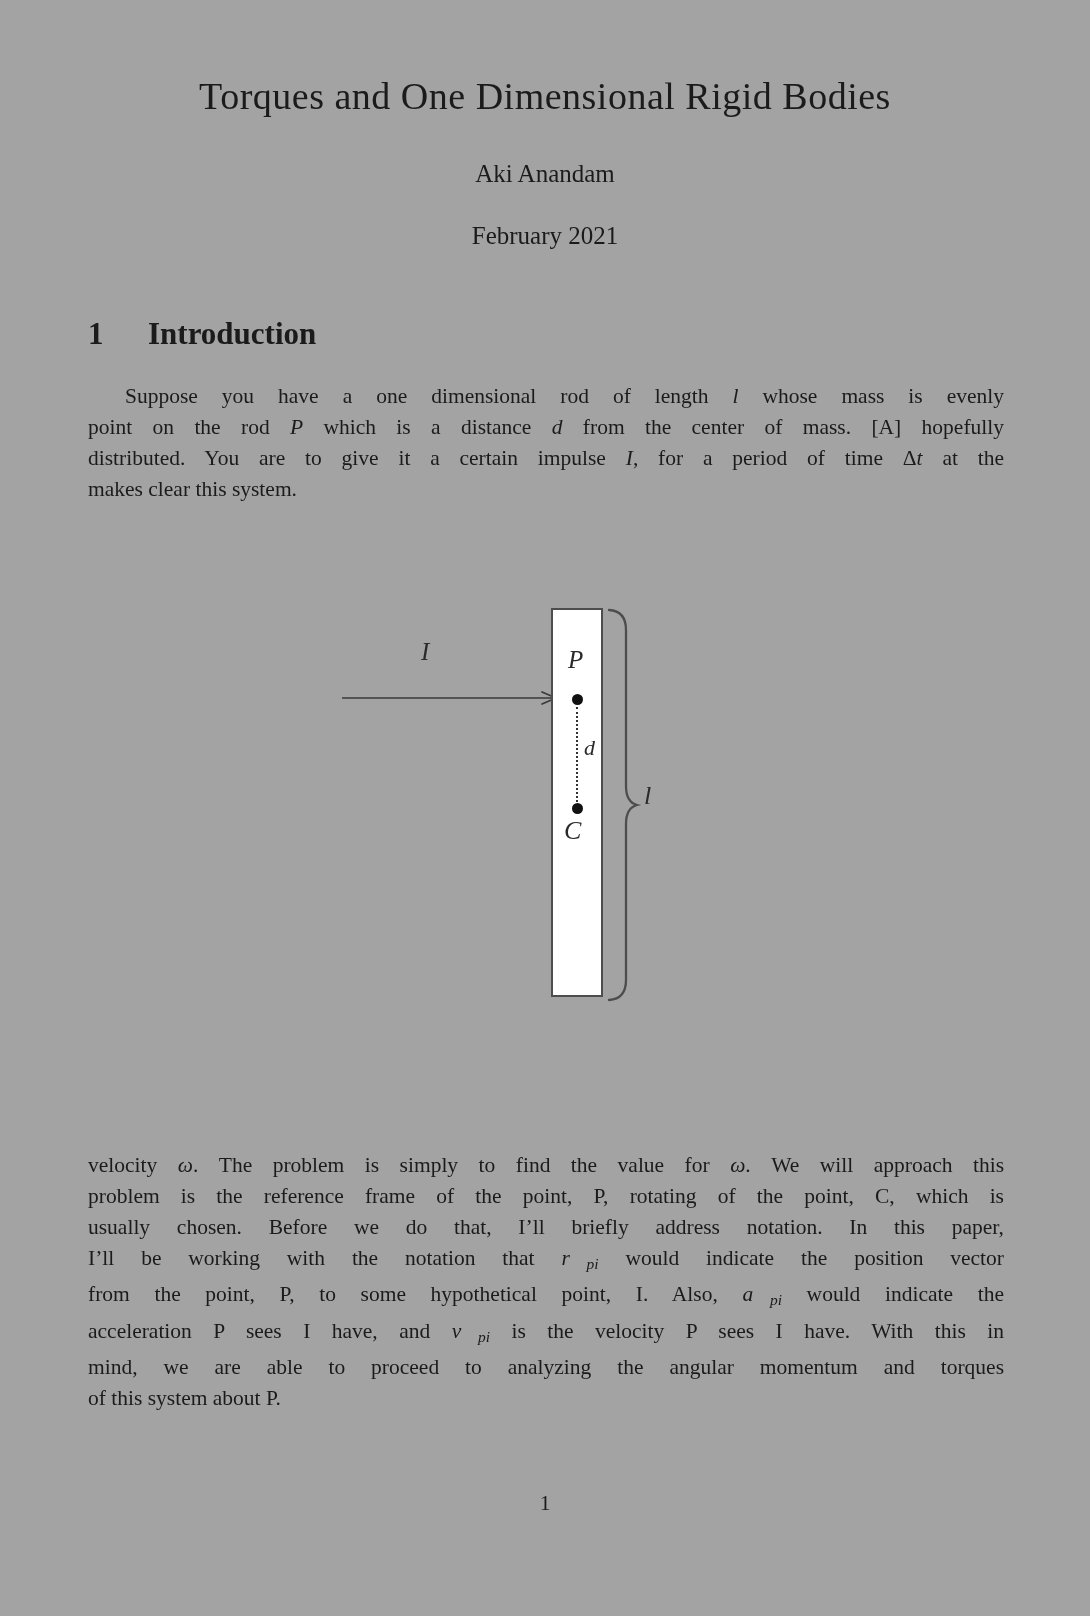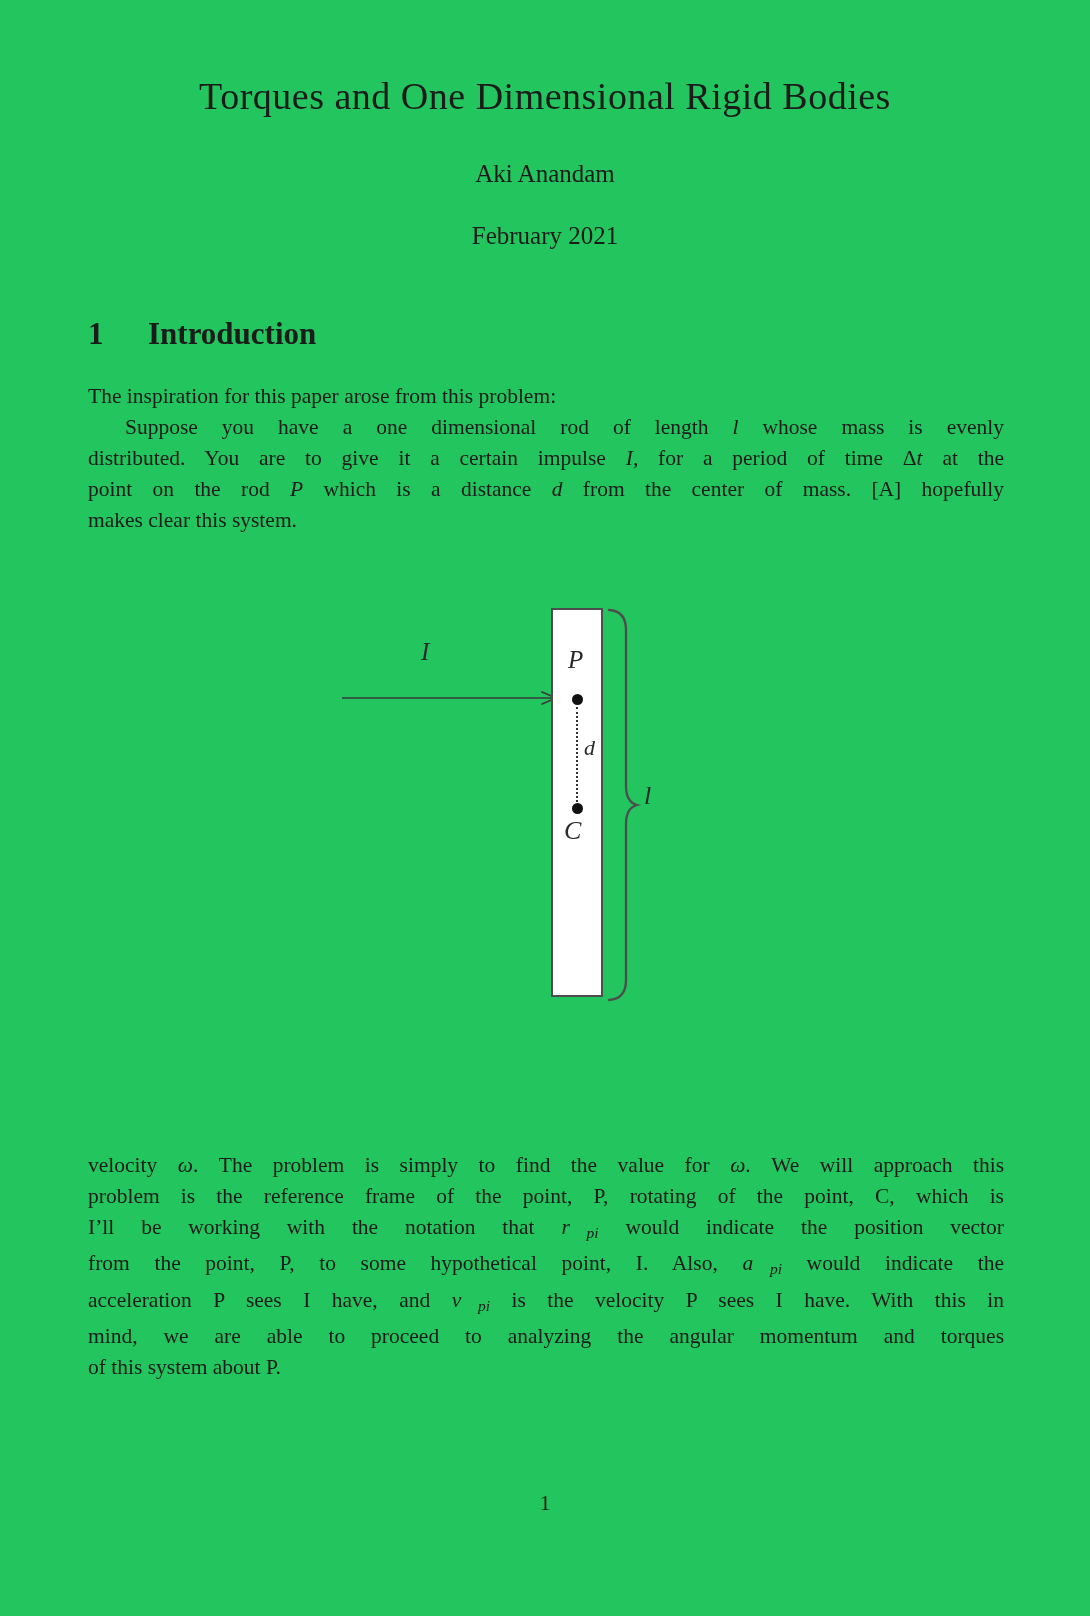--- a/index.html
+++ b/index.html
@@ -1,17 +1,17 @@
 <!DOCTYPE html>
 <html><head>
 <meta charset="utf-8">
 <style>
   html,body { margin:0; padding:0; background:#ffffff; }
   .page {
-    position:relative; width:1090px; height:1616px; background:#22c55e;
+    position:relative; width:1090px; height:1616px; background:#a3a3a3;
     font-family:"Liberation Serif","DejaVu Serif",serif; color:#1b1b1b;
     overflow:hidden;
   }
   .abs { position:absolute; }
   .centered { left:0; width:100%; text-align:center; }
   .doc-title { top:74px; font-size:38px; letter-spacing:0.5px; }
   .doc-author { top:160px; font-size:25px; }
   .doc-date { top:222px; font-size:25px; }
   .sec-heading { left:88px; top:316px; font-size:31px; font-weight:bold; }
   .sec-num { display:inline-block; width:60px; }
@@ -63,26 +63,23 @@
   <div class="abs centered doc-title">Torques and One Dimensional Rigid Bodies</div>
   <div class="abs centered doc-author">Aki Anandam</div>
   <div class="abs centered doc-date">February 2021</div>
 
   <div class="abs sec-heading">
     <span class="sec-num">1</span><span>Introduction</span>
   </div>
 
   <div class="abs textblock tb-1">
     <div class="para">
-      <div class="body-line last"><span>The inspiration for this paper arose from this problem:</span></div>
-    </div>
-    <div class="para">
       <div class="body-line indent"><span>Suppose you have a one dimensional rod of length </span><span class="s-i">l</span><span> whose mass is evenly</span></div>
+      <div class="body-line"><span>point on the rod </span><span class="s-i">P</span><span> which is a distance </span><span class="s-i">d</span><span> from the center of mass. [A] hopefully</span></div>
       <div class="body-line"><span>distributed. You are to give it a certain impulse </span><span class="s-i">I</span><span>, for a period of time Δ</span><span class="s-i">t</span><span> at the</span></div>
-      <div class="body-line"><span>point on the rod </span><span class="s-i">P</span><span> which is a distance </span><span class="s-i">d</span><span> from the center of mass. [A] hopefully</span></div>
       <div class="body-line last"><span>makes clear this system.</span></div>
     </div>
   </div>
 
   <div class="abs figure">
     <svg class="arrow-svg" width="218" height="16" viewBox="0 0 218 16">
       <line x1="0" y1="8" x2="213" y2="8" stroke="#3a3a3a" stroke-width="1.7"></line>
       <polyline points="200,2 214,8 200,14" fill="none" stroke="#3a3a3a" stroke-width="1.7" stroke-linecap="round" stroke-linejoin="round"></polyline>
     </svg>
     <div class="fig-label lbl-impulse">I⃗</div>
@@ -100,20 +97,21 @@
     <div class="fig-label lbl-d">d</div>
     <div class="dot dot-c"></div>
     <div class="fig-label lbl-c">C</div>
   </div>
 
 
   <div class="abs textblock tb-2">
     <div class="para">
       <div class="body-line"><span>velocity </span><span class="s-i">ω</span><span>. The problem is simply to find the value for </span><span class="s-i">ω</span><span>. We will approach this</span></div>
       <div class="body-line"><span>problem is the reference frame of the point, P, rotating of the point, C, which is</span></div>
+      <div class="body-line"><span>usually chosen. Before we do that, I’ll briefly address notation. In this paper,</span></div>
       <div class="body-line"><span>I’ll be working with the notation that </span><span class="s-i">r⃗</span><span class="s-is">pi</span><span> would indicate the position vector</span></div>
       <div class="body-line"><span>from the point, P, to some hypothetical point, I. Also, </span><span class="s-i">a⃗</span><span class="s-is">pi</span><span> would indicate the</span></div>
       <div class="body-line"><span>acceleration P sees I have, and </span><span class="s-i">v⃗</span><span class="s-is">pi</span><span> is the velocity P sees I have. With this in</span></div>
       <div class="body-line"><span>mind, we are able to proceed to analyzing the angular momentum and torques</span></div>
       <div class="body-line last"><span>of this system about P.</span></div>
     </div>
   </div>
 
   <div class="abs centered page-num">1</div>
 

